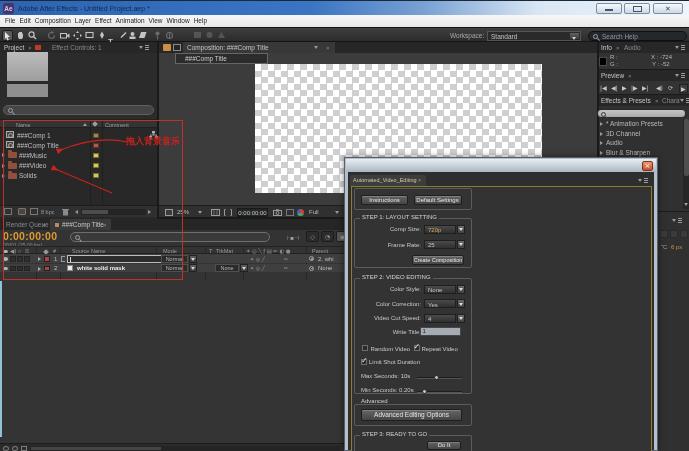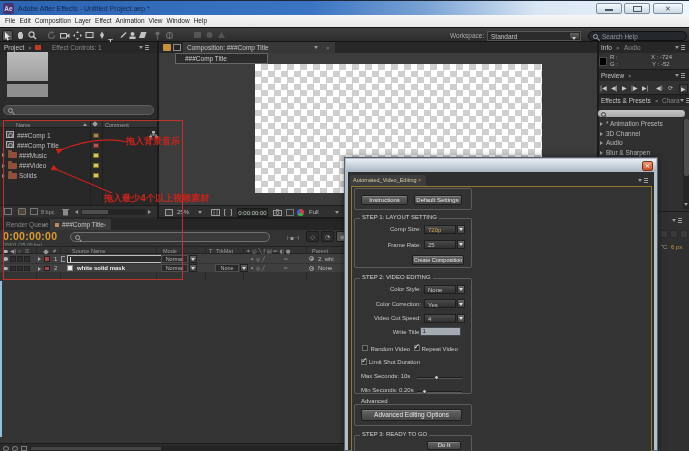--- a/index.html
+++ b/index.html
@@ -599,21 +599,20 @@
       <span class="abs" style="left:12px;top:1.5px;width:6px;height:5px;border:1px solid #7a7a7a;border-radius:50%"></span>
       <span class="abs" style="left:21px;top:1.5px;width:6px;height:5px;border:1px solid #7a7a7a"></span>
       <div class="sc">
           <div class="thumb"></div>
         </div>
     </div>
   </div>
 
   <div id="anno-rect" class="abs"></div>
   <div class="anno-txt" style="left:126px;top:135px">拖入背景音乐</div>
-  <div class="anno-txt" style="left:104px;top:192px">拖入最少4个以上视频素材</div>
   <svg id="anno-svg" class="abs">
     <defs>
       <marker id="arrowhead" markerWidth="6" markerHeight="5" refX="5" refY="2.5" orient="auto">
         <polygon points="6 0, 0 2.5, 6 5" fill="#c8231d"></polygon>
       </marker>
     </defs>
     <path d="M127 142 C 100 136, 75 144, 58 151" stroke="#c8231d" stroke-width="1.2" fill="none" marker-end="url(#arrowhead)"></path>
     <path d="M112 193 L 53 168" stroke="#c8231d" stroke-width="1.2" fill="none" marker-end="url(#arrowhead)"></path>
   </svg>
 

